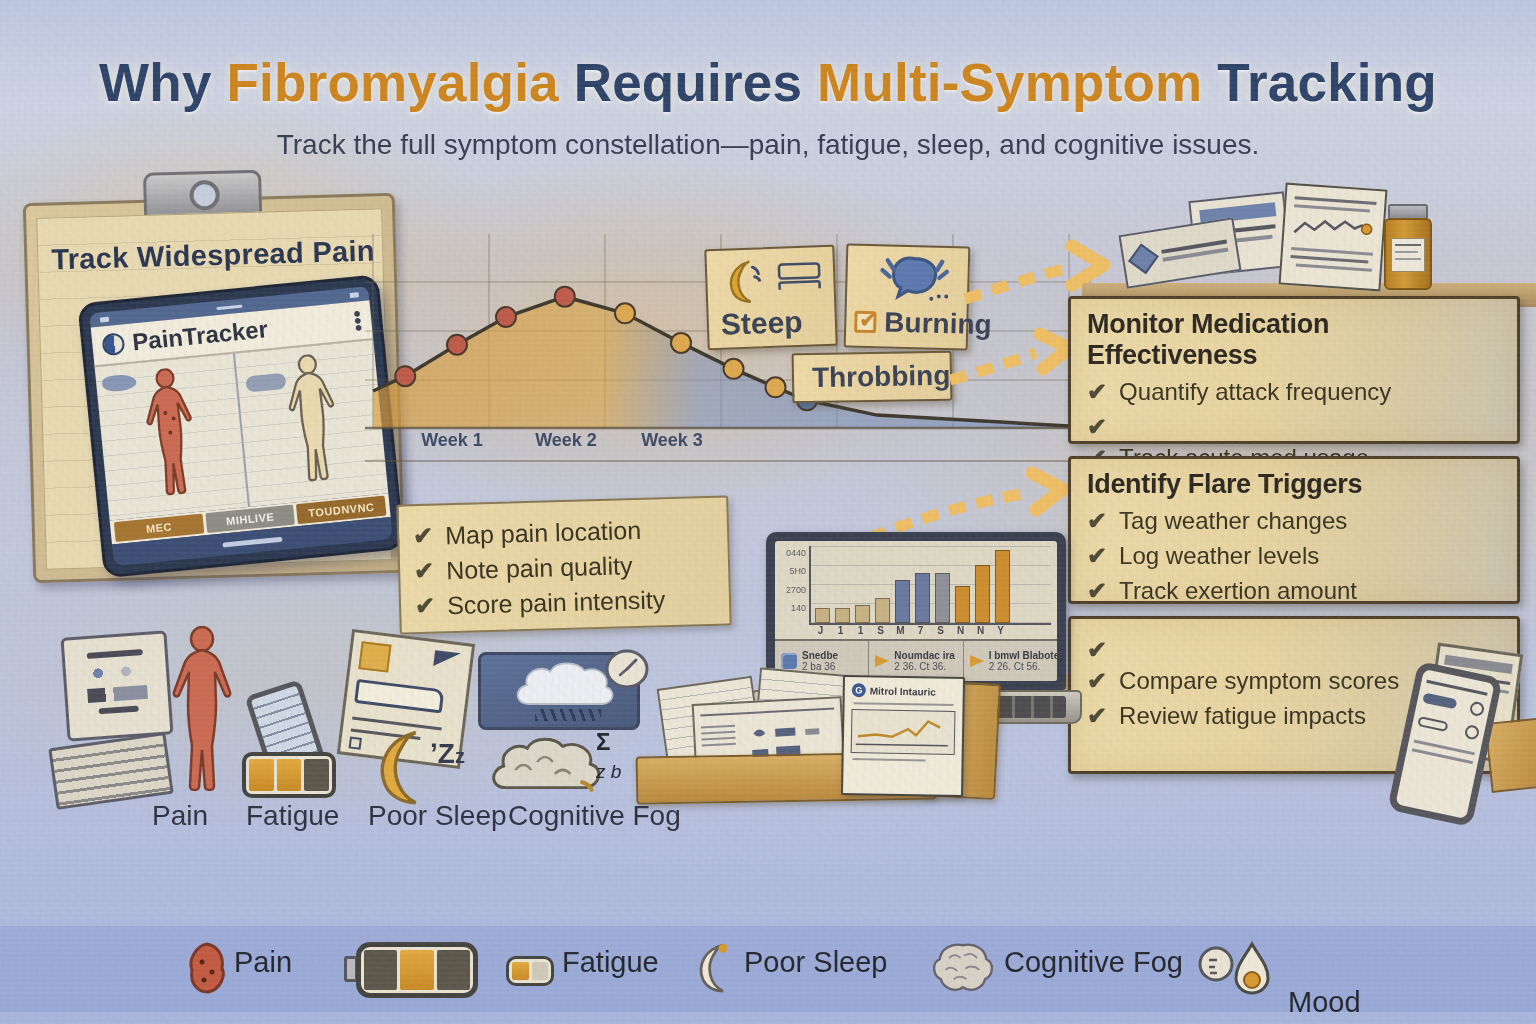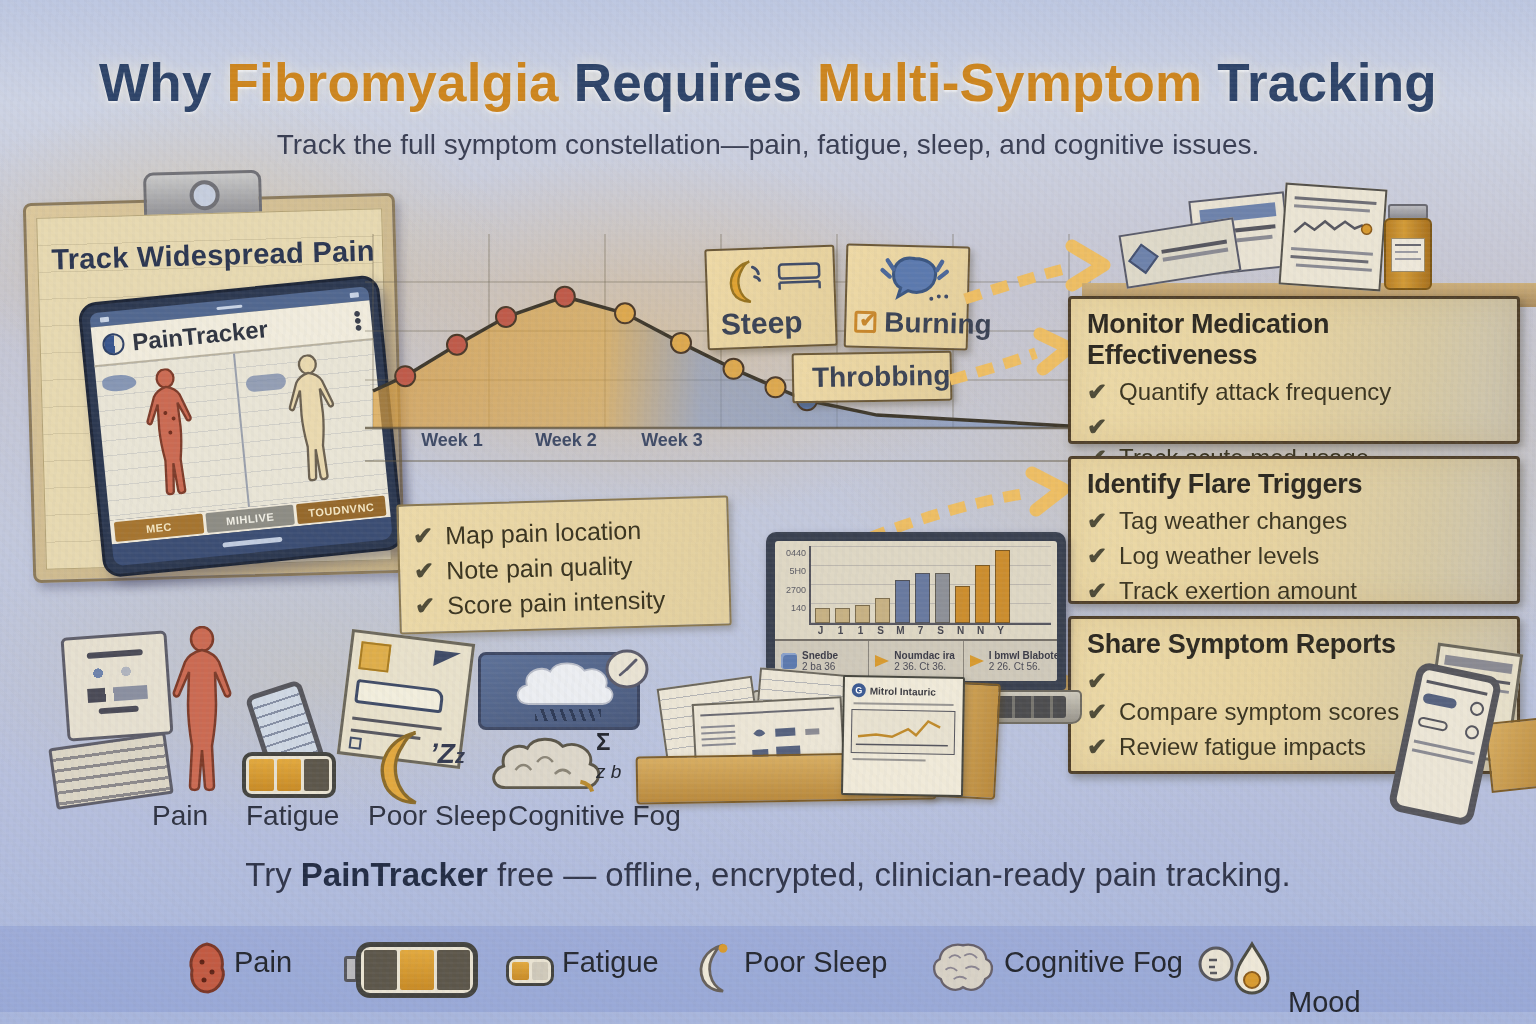--- a/index.html
+++ b/index.html
@@ -146,21 +146,21 @@
   .battery .cell{flex:1;border-radius:2px;}
   .cell-dark{background:#5c564a;} .cell-orange{background:linear-gradient(180deg,#e2a93e,#c88a24);}
   .phone-sm{border:5px solid #55555b;border-radius:9px;background:#cfd8e4;
     background-image:repeating-linear-gradient(180deg, transparent 0 8px, rgba(60,70,100,.5) 8px 10px);}
   .journal{left:344px;top:636px;width:124px;height:126px;transform:rotate(7deg);background:#e8e1cb;
     border:3px solid #6a665a;padding:8px;}
   .j-sticky{width:30px;height:28px;background:#dfae4a;border:2px solid #a87c22;}
   .j-flag{position:absolute;right:10px;top:8px;width:0;height:0;border-left:26px solid #3e4a66;border-bottom:16px solid transparent;}
   .j-bed{position:absolute;left:8px;top:46px;width:88px;height:24px;border:3px solid #3e4a66;border-radius:4px 10px 4px 4px;background:#f2eedd;}
   .j-line{position:absolute;left:8px;height:3px;background:#55555e;}
-  .zz{font-size:28px;font-weight:bold;color:#343a50;font-style:italic;}
+  .zz{font-size:28px;font-weight:bold;color:#343a50;}
   .cloudcard{left:478px;top:652px;width:162px;height:78px;background:linear-gradient(160deg,#5d7198,#49597c);
     border:3px solid #3c4662;border-radius:8px;overflow:hidden;}
   .hatch{position:absolute;left:54px;bottom:6px;width:66px;height:12px;
     background:repeating-linear-gradient(70deg,#2e3a56 0 3px,transparent 3px 9px);}
   .clockface{left:604px;top:648px;width:46px;height:42px;}
   .legendband{top:926px;left:0;width:1536px;height:86px;background:rgba(116,138,205,.28);}
 
   
   .tagline{top:856px;left:0;width:100%;text-align:center;font-size:33px;color:#2f3449;}
   .tagline b{color:#222c44;}
@@ -374,21 +374,20 @@
     <div class="check-row">
         <span class="check-mark">✔</span>
         <span>Log weather levels</span>
       </div>
     <div class="check-row">
         <span class="check-mark">✔</span>
         <span>Track exertion amount</span>
       </div>
   </div>
   <div class="abs panel" style="top:616px;height:158px;">
-    <div class="panel-title">Share Symptom Reports</div>
     <div class="check-row">
         <span class="check-mark">✔</span>
       </div>
     <div class="check-row">
         <span class="check-mark">✔</span>
         <span>Compare symptom scores</span>
       </div>
     <div class="check-row">
         <span class="check-mark">✔</span>
         <span>Review fatigue impacts</span>
@@ -576,23 +575,20 @@
     </div>
     <div style="height:3px;background:#8a8a92;margin:12px 0 0;"></div>
     <div style="height:3px;background:#8a8a92;margin:6px 0 0;"></div>
   </div>
 
   <span class="abs rowlabel" style="left:152px;top:800px;">Pain</span>
   <span class="abs rowlabel" style="left:246px;top:800px;">Fatigue</span>
   <span class="abs rowlabel" style="left:368px;top:800px;">Poor Sleep</span>
   <span class="abs rowlabel" style="left:508px;top:800px;">Cognitive Fog</span>
 
-  <div class="abs tagline">
-    <span>Try </span><b>PainTracker</b><span> free — offline, encrypted, clinician-ready pain tracking.</span>
-  </div>
 
   <div class="abs legendband"></div>
 
   <svg class="abs" style="left:186px;top:940px;" width="42" height="56" viewBox="0 0 42 56">
     <path d="M21 4 C32 6 38 16 36 28 C40 36 34 50 22 52 C10 52 4 42 6 30 C2 20 10 6 21 4 Z" fill="#c25a42" stroke="#7a3626" stroke-width="3"></path>
     <circle cx="16" cy="22" r="2.5" fill="#5e2214"></circle>
       <circle cx="26" cy="32" r="2.5" fill="#5e2214"></circle>
       <circle cx="18" cy="40" r="2.5" fill="#5e2214"></circle>
   </svg>
   <span class="abs legend-label" style="left:234px;top:946px;">Pain</span>

